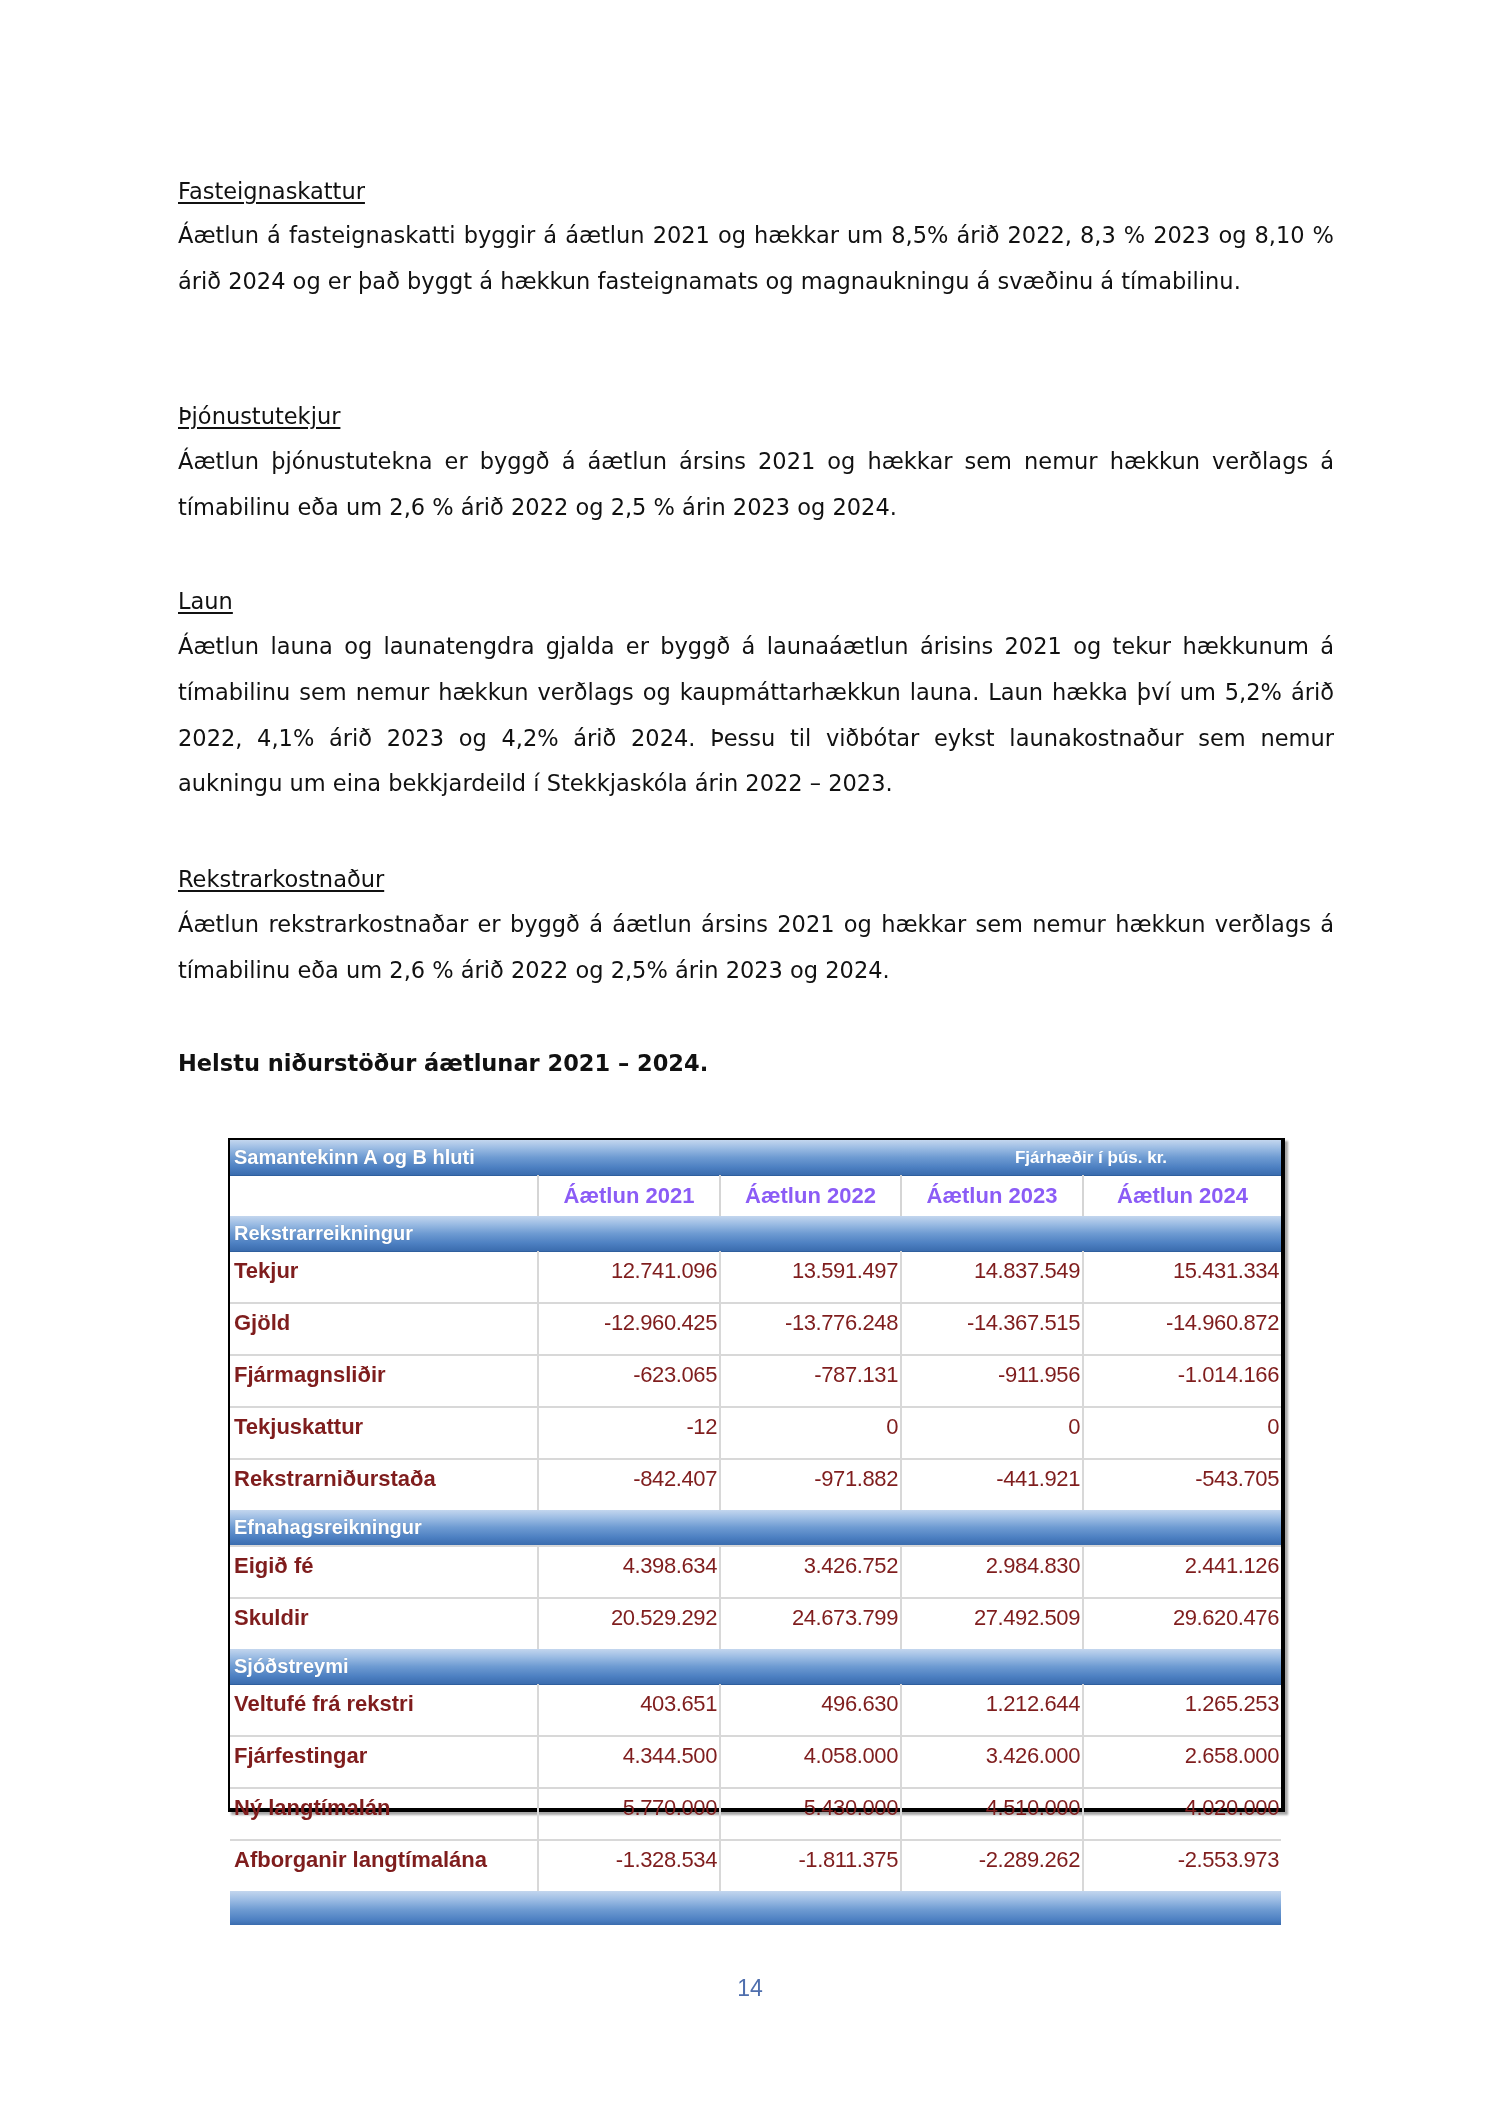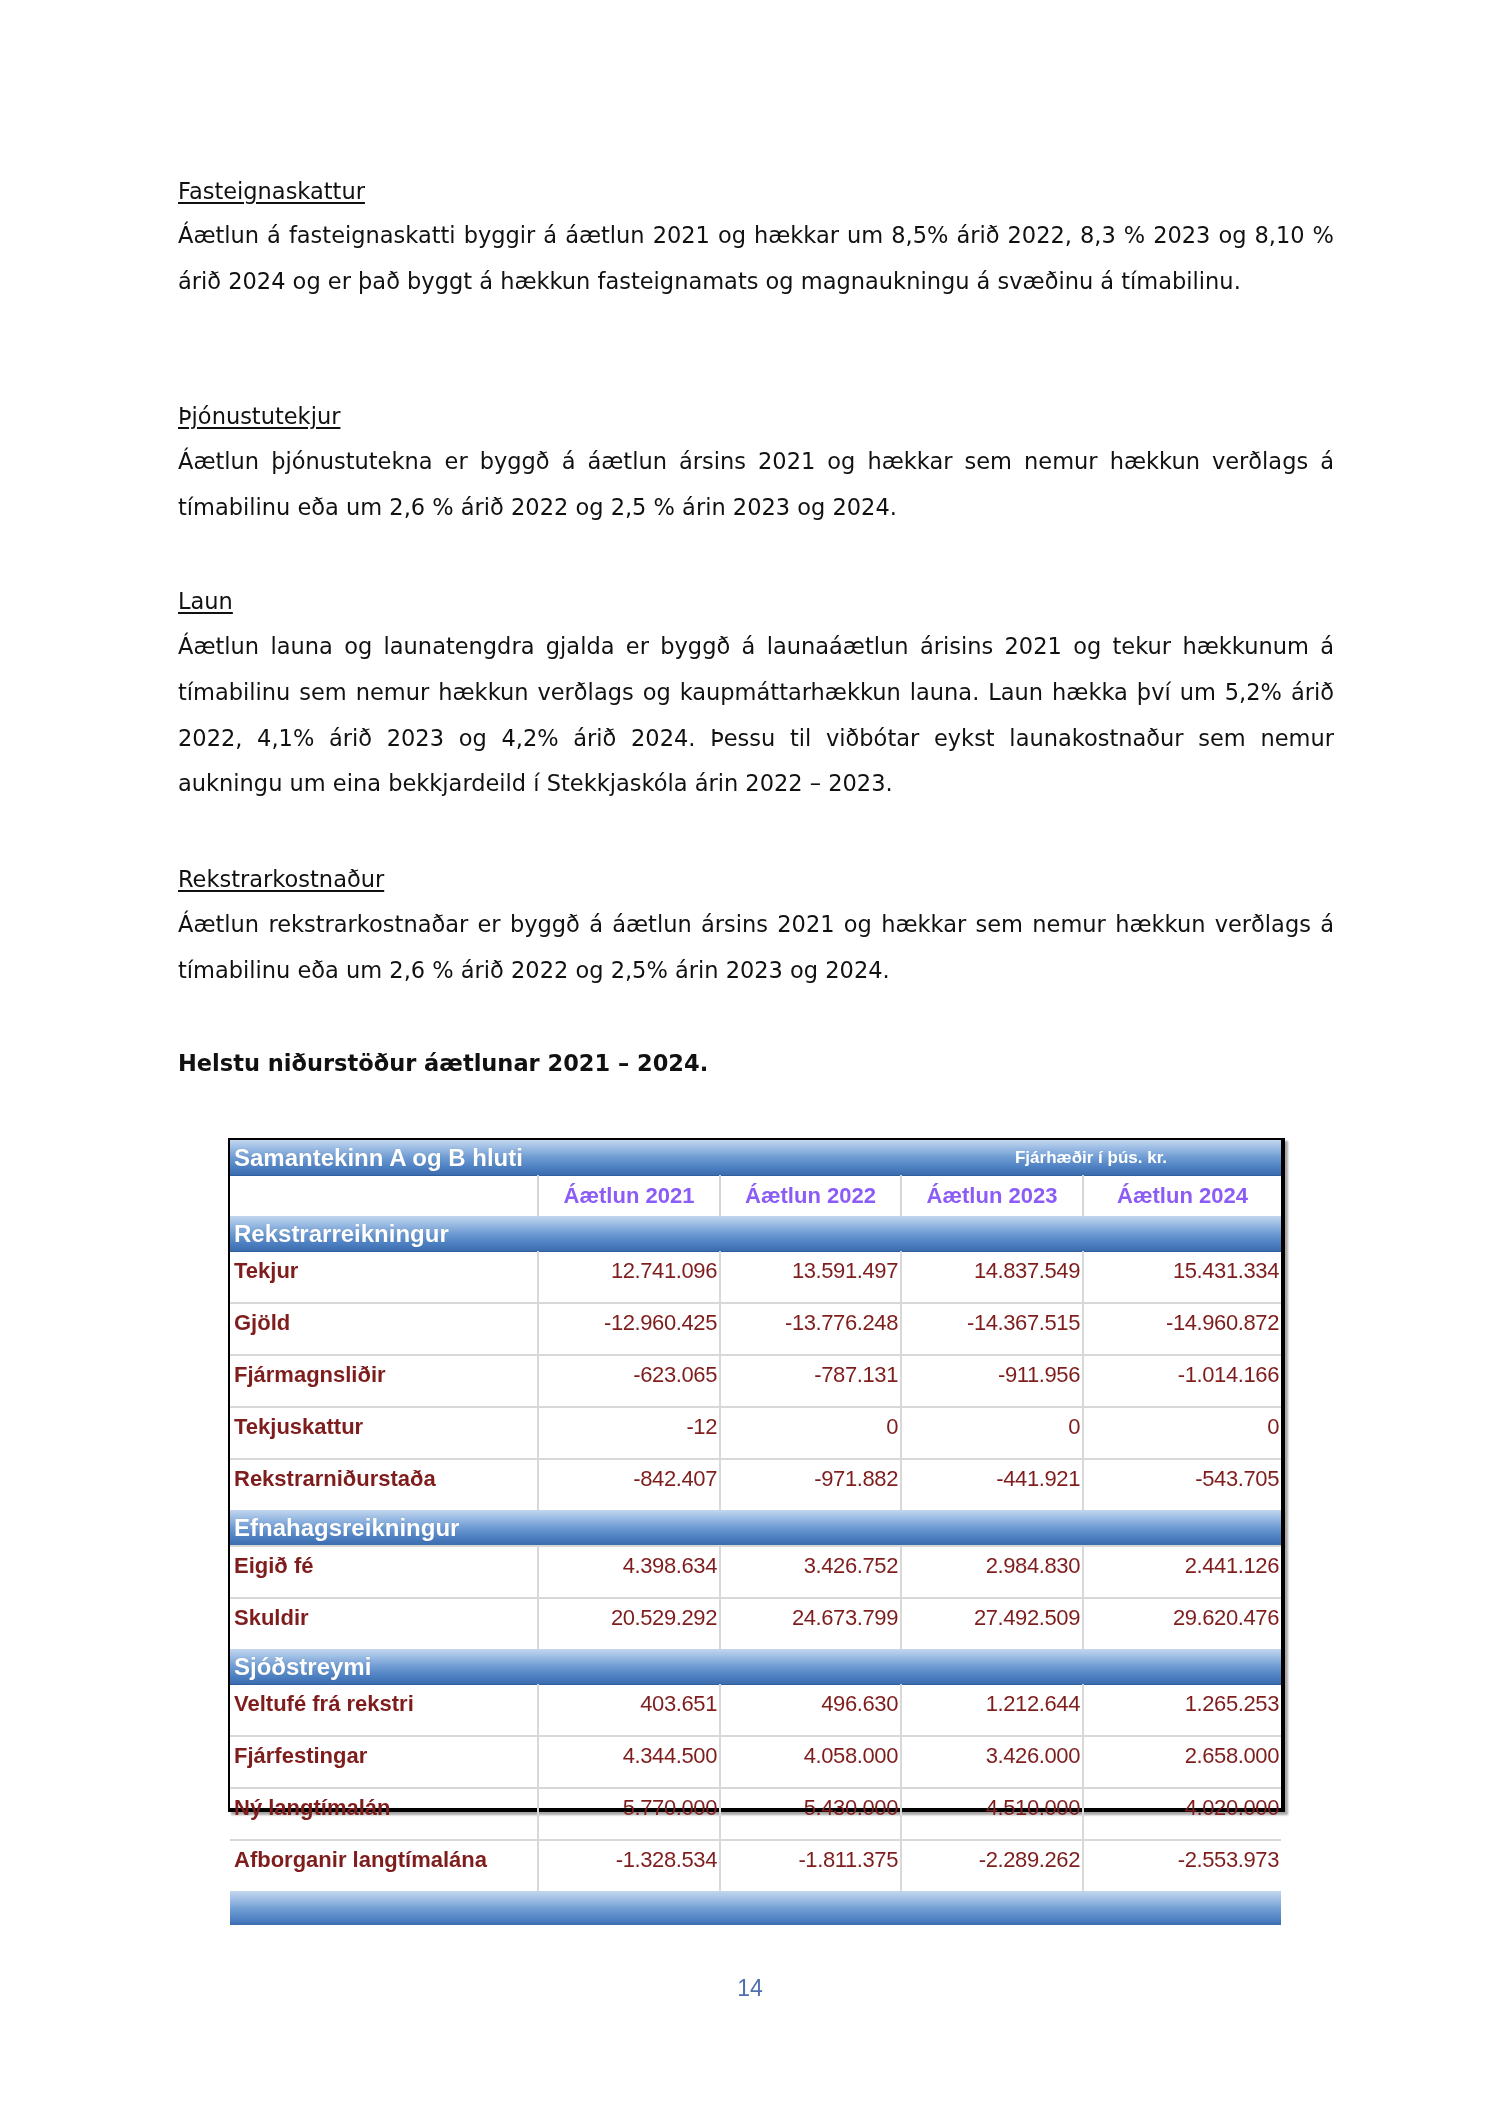--- a/index.html
+++ b/index.html
@@ -7,21 +7,21 @@
   .page { position: absolute; left: 0; top: 0; width: 1242px; height: 2122px; background: #fff; }
   .text-block { position: absolute; left: 178px; width: 1156px; font-family: "DejaVu Sans", sans-serif; font-size: 22.5px; color: #111; }
   .sec-heading { position: absolute; left: 0; height: 46px; line-height: 46px; text-decoration: underline; text-underline-offset: 3px; text-decoration-thickness: 1.5px; white-space: nowrap; }
   .para { position: absolute; left: 0; width: 1156px; line-height: 45.8px; text-align: justify; text-align-last: left; }
   .bold-heading { position: absolute; left: 0; font-weight: bold; line-height: 46px; white-space: nowrap; text-align: right; }
 
   .table-wrap { position: absolute; left: 228px; top: 1138px; width: 1057px; height: 674px; border: 2px solid #000; border-right-width: 4px; border-bottom-width: 4px; box-shadow: 3px 3px 2px rgba(0,0,0,0.35); background: #fff; font-family: "Liberation Sans", sans-serif; box-sizing: border-box; }
   table { border-collapse: collapse; width: 100%; table-layout: fixed; }
   col.c0 { width: 308px; } col.c1 { width: 182px; } col.c2 { width: 181px; } col.c3 { width: 182px; } col.c4 { width: 198px; }
   .band td { height: 35px; padding: 0 4px; color: #fff; font-size: 22px; background: linear-gradient(to bottom, #c3d6ee 0%, #9dbde4 22%, #6e9bd2 50%, #4d80c2 78%, #3a6cae 100%); border-bottom: 1px solid #2f5f9e; }
-  .band .title { font-weight: bold; font-size: 24px; text-shadow: 0 0 1px rgba(0,0,0,0.2); }
+  .band .title { font-weight: bold; font-size: 20px; text-shadow: 0 0 1px rgba(0,0,0,0.2); }
   .band .unit { text-align: center; font-weight: bold; font-size: 17px; }
   .hdr td { height: 38px; font-weight: bold; font-size: 22px; text-align: center; border-left: 2px solid #d5d5d5; color: #8b5cf6; }
   .hdr td:first-child { border-left: none; }
   .row td { height: 37px; font-size: 22px; border-top: 2px solid #d8d8d8; border-left: 2px solid #d8d8d8; padding: 0 2px 13px 4px; color: #7f1d1d; }
   .row td:first-child { border-left: none; font-weight: bold; text-align: left; }
   .row td.num { text-align: right; letter-spacing: -0.4px; }
   .row.first td { border-top: none; }
   .foot td { height: 32px; background: linear-gradient(to bottom, #c3d6ee 0%, #9dbde4 25%, #6e9bd2 55%, #4d80c2 85%, #3a6cae 100%); }
 
   .page-number { position: absolute; left: 0; width: 1500px; top: 1975px; text-align: center; font-family: "Liberation Sans", sans-serif; font-size: 23px; color: #4f6fae; }

